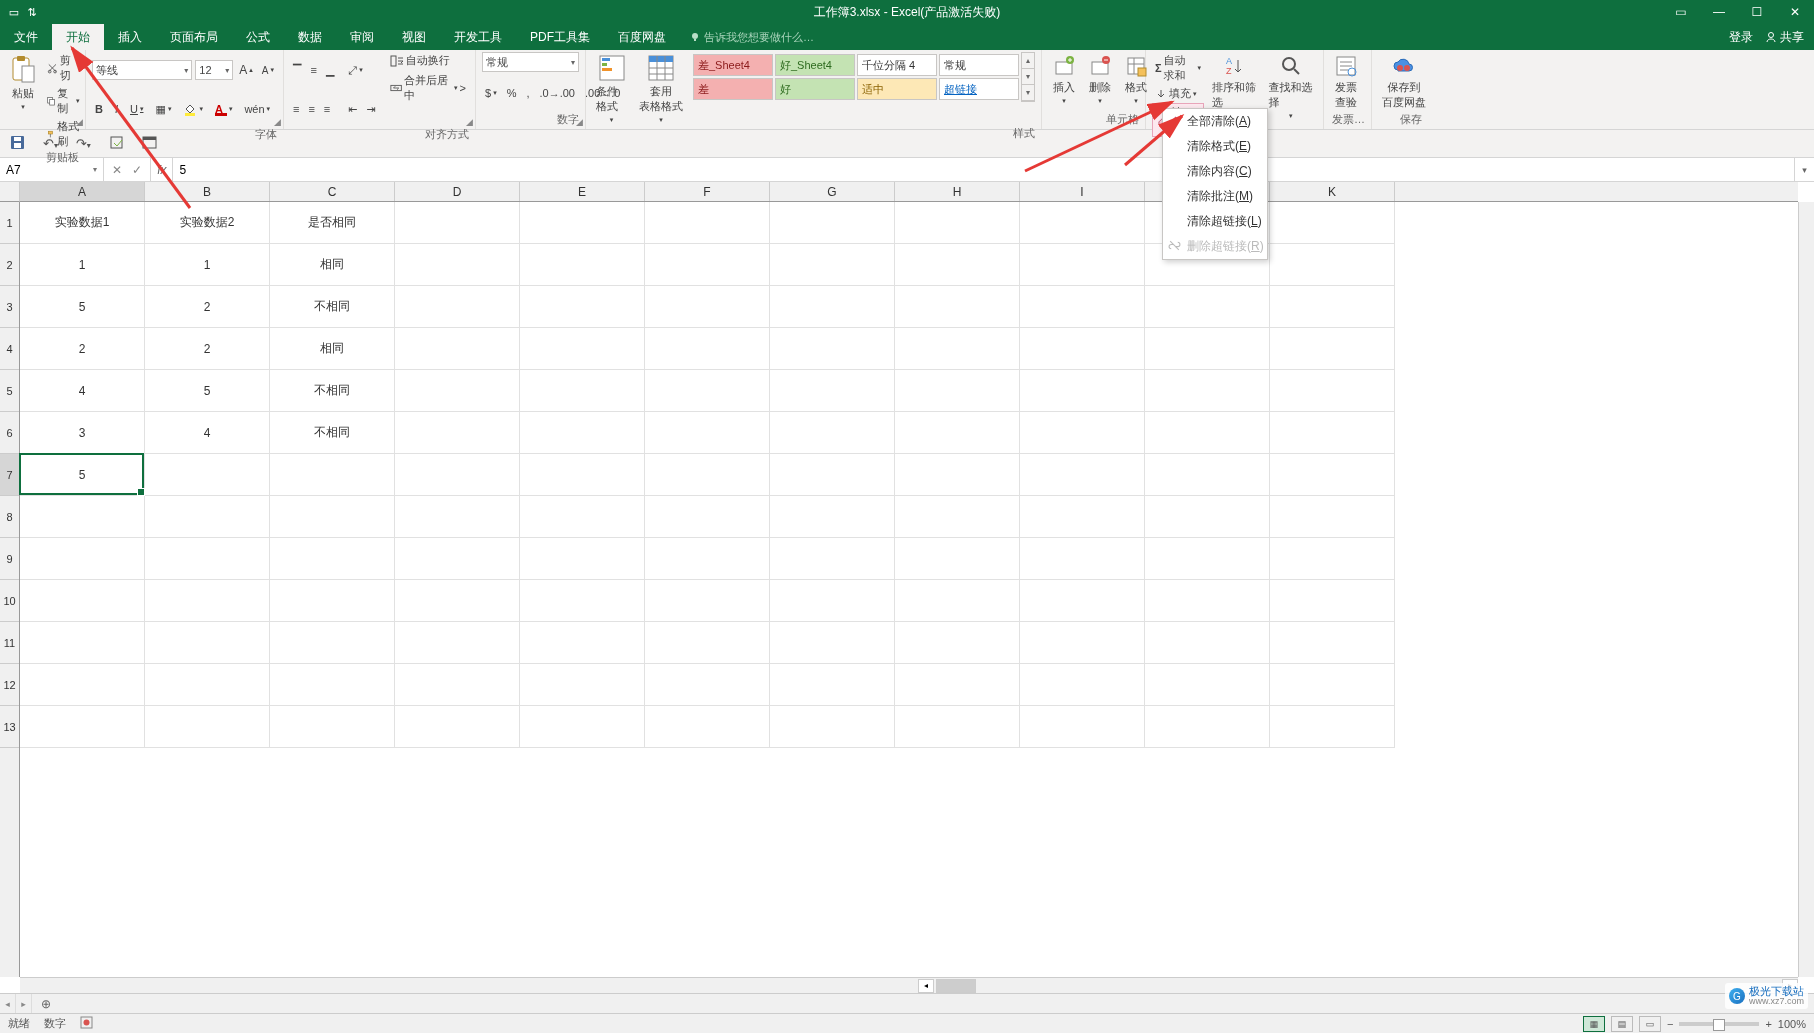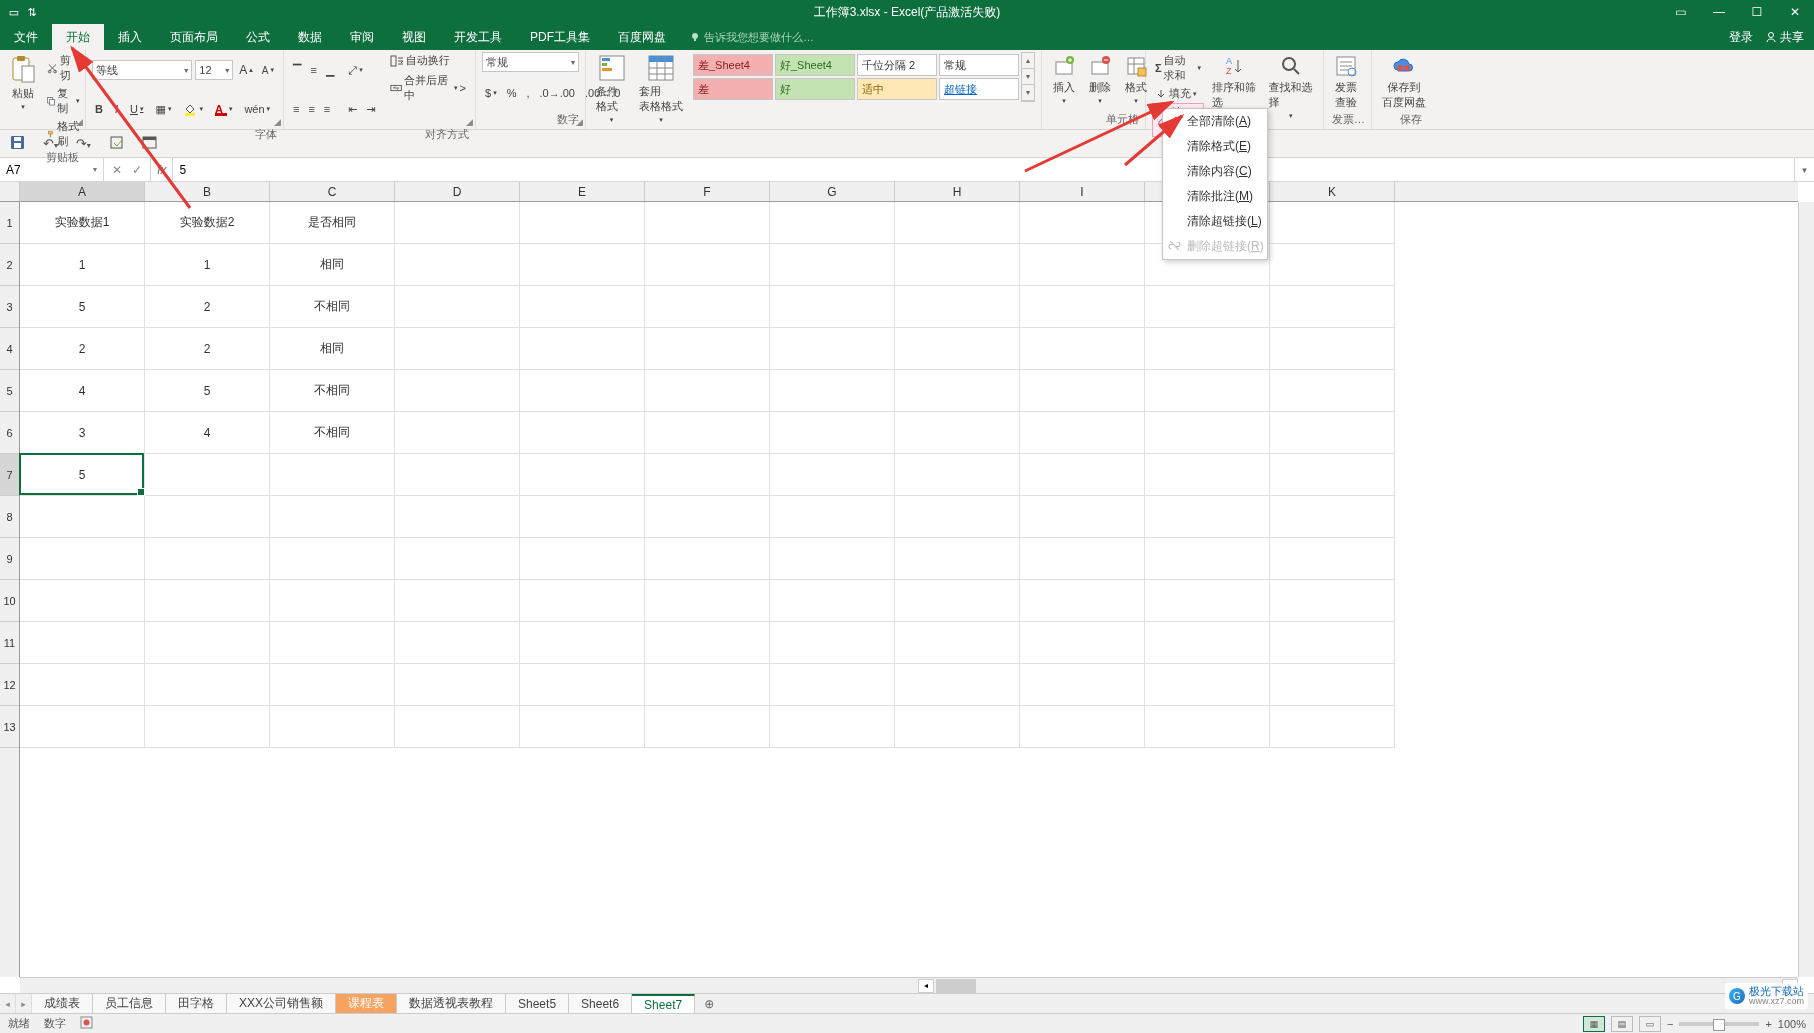--- a/index.html
+++ b/index.html
@@ -315,42 +315,43 @@
           </svg>
         <span>条件格式</span>
           <span style="font-size:7px;">▾</span>
       </div>
       <div class="vbtn">
         <svg width="28" height="28" viewBox="0 0 28 28">
             <rect x="2" y="2" width="24" height="24" fill="#fff" stroke="#888"></rect>
             <rect x="2" y="2" width="24" height="6" fill="#4a90d9"></rect>
             <path d="M2 14h24M2 20h24M10 2v24M18 2v24" stroke="#888"></path>
           </svg>
-        <span style="white-space:pre;font-family:Liberation Serif, serif;">套用
+        <span style="text-align:center;white-space:pre;font-family:Liberation Serif, serif;">套用
 表格格式</span>
           <span style="font-size:7px;">▾</span>
       </div>
       <div style="display:flex;">
         <div class="style-gallery" id="style-gallery">
             <div class="style-cell" style="background: rgb(244, 176, 176); color: rgb(139, 26, 26);">差_Sheet4</div>
             <div class="style-cell" style="background: rgb(196, 227, 179); color: rgb(46, 107, 31);">好_Sheet4</div>
-            <div class="style-cell" style="background: rgb(255, 255, 255); color: rgb(51, 51, 51);">千位分隔 2</div>
+            <div class="style-cell" style="background: rgb(255, 255, 255); color: rgb(51, 51, 51);">千位分隔 4</div>
             <div class="style-cell" style="background: rgb(255, 255, 255); color: rgb(51, 51, 51);">常规</div>
             <div class="style-cell" style="background: rgb(244, 176, 176); color: rgb(139, 26, 26);">差</div>
             <div class="style-cell" style="background: rgb(196, 227, 179); color: rgb(46, 107, 31);">好</div>
             <div class="style-cell" style="background: rgb(253, 232, 182); color: rgb(138, 97, 0);">适中</div>
             <div class="style-cell" style="background: rgb(255, 255, 255); color: rgb(5, 99, 193); text-decoration: underline;">超链接</div>
           </div>
         <div class="style-scroll">
           <div>▴</div>
           <div>▾</div>
           <div>▾</div>
         </div>
       </div>
     </div>
+    <div class="grp-label">样式</div>
   </div>
 
   <div class="ribbon-group" style="width:104px;">
     <div class="grp-content">
       <div class="vbtn">
         <svg width="24" height="24" viewBox="0 0 24 24">
             <rect x="4" y="8" width="16" height="12" fill="#fff" stroke="#888"></rect>
             <circle cx="18" cy="6" r="4" fill="#7cb342"></circle>
             <path d="M18 4v4M16 6h4" stroke="#fff"></path>
           </svg>
@@ -694,31 +695,20 @@
       <div class="hscroll-thumb"></div>
       <div style="flex:1"></div>
       <div class="hscroll-btn">▸</div>
     </div>
   </div>
 </div>
 
 <div class="sheet-tabs">
   <div class="st-nav">◂</div>
   <div class="st-nav">▸</div>
-  <div id="sheet-tabs-list" style="display:flex;">
-      <div class="sheet-tab">成绩表</div>
-      <div class="sheet-tab">员工信息</div>
-      <div class="sheet-tab">田字格</div>
-      <div class="sheet-tab">XXX公司销售额</div>
-      <div class="sheet-tab orange">课程表</div>
-      <div class="sheet-tab">数据透视表教程</div>
-      <div class="sheet-tab">Sheet5</div>
-      <div class="sheet-tab">Sheet6</div>
-      <div class="sheet-tab active">Sheet7</div>
-    </div>
   <div class="sheet-add">⊕</div>
 </div>
 
 <div class="status-bar">
   <span>就绪</span>
   <span style="margin-left:14px;">数字</span>
   <span style="margin-left:14px;">
     <svg width="13" height="13" viewBox="0 0 13 13">
         <rect x="1" y="1" width="11" height="11" fill="none" stroke="#888"></rect>
         <circle cx="6.5" cy="6.5" r="3" fill="#d9534f"></circle>

